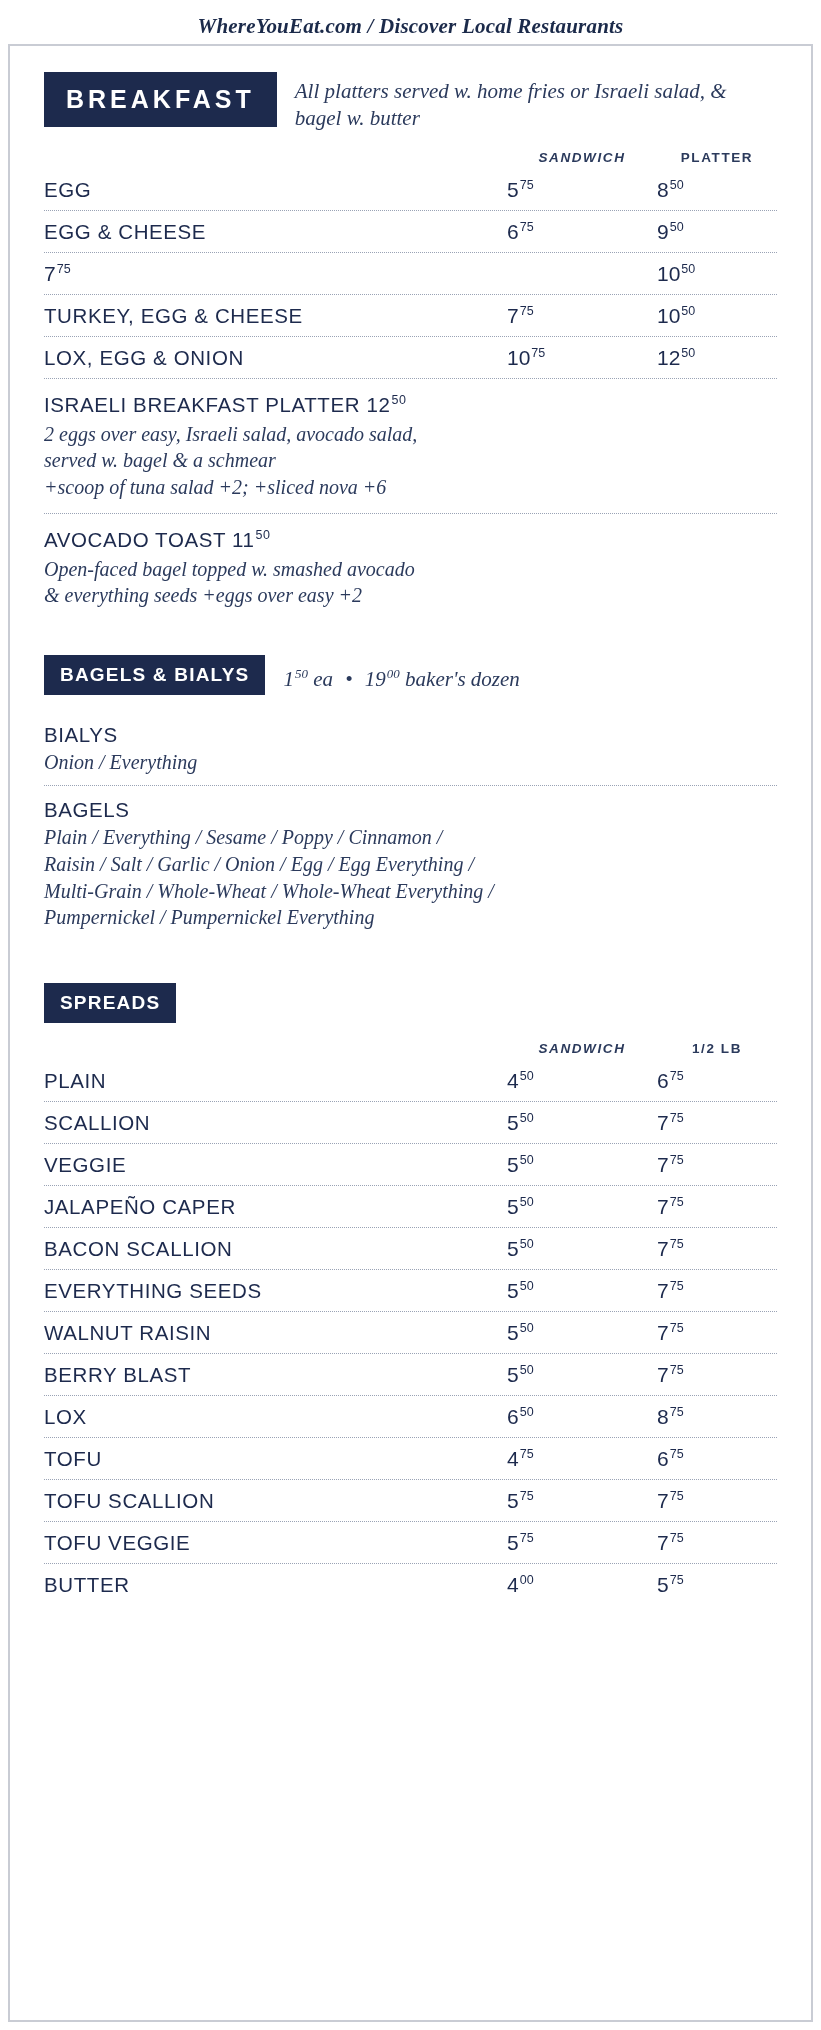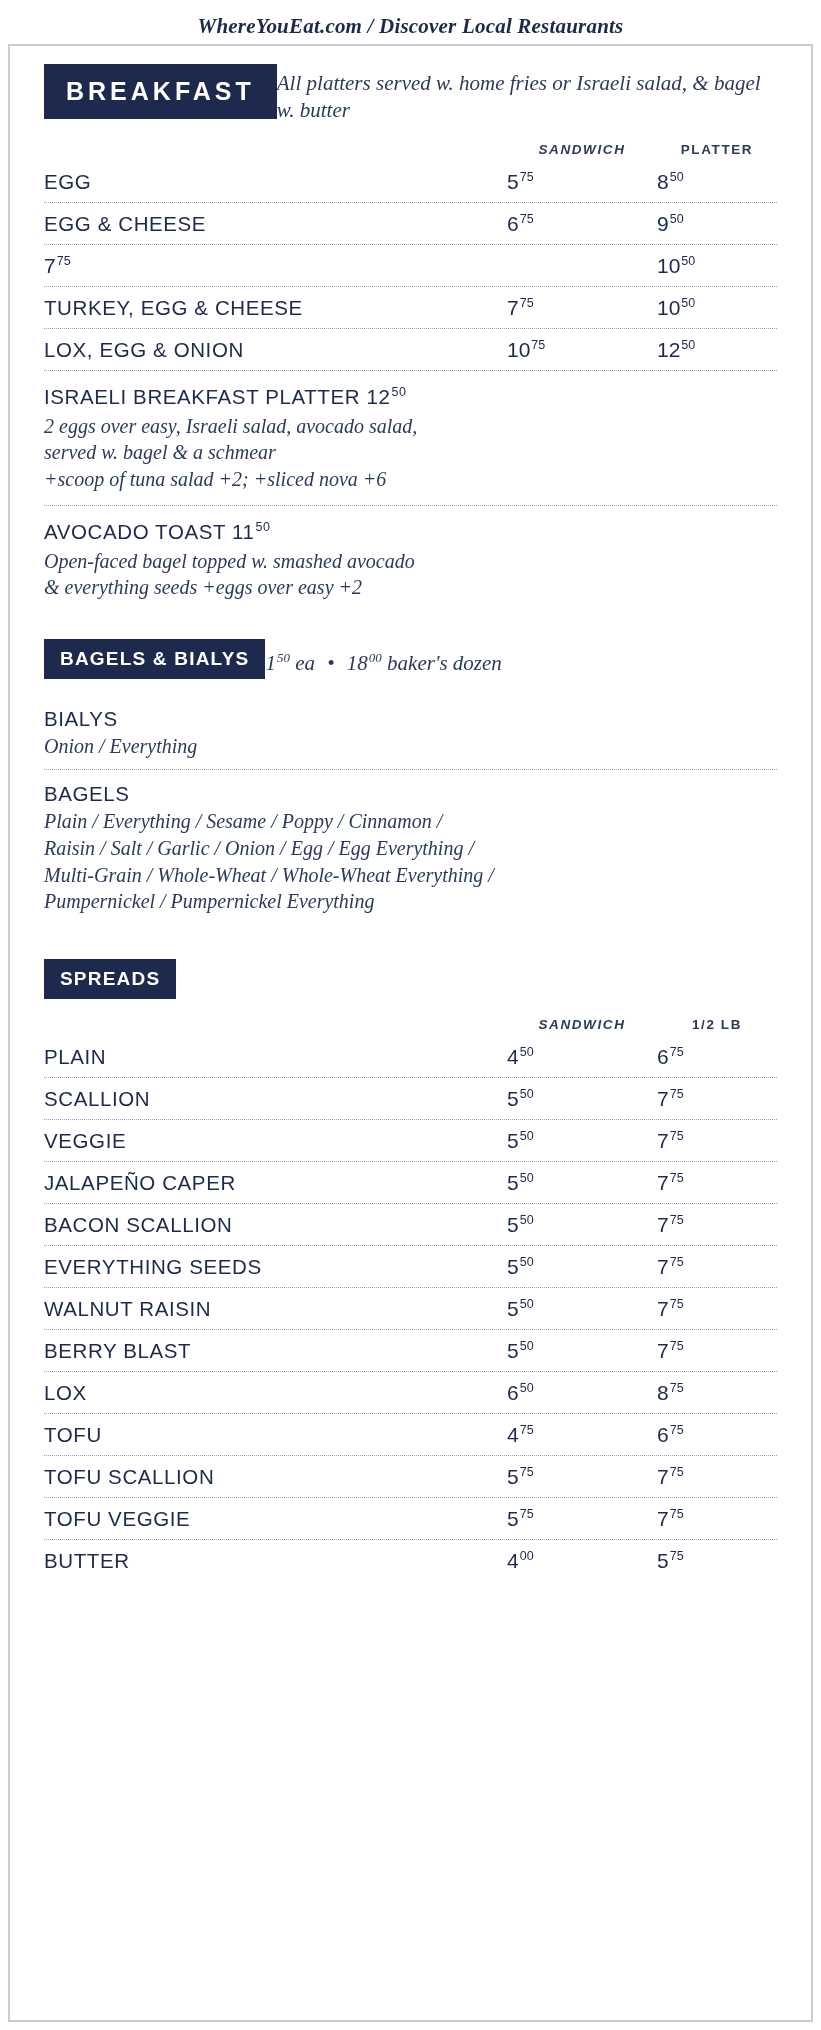--- a/index.html
+++ b/index.html
@@ -43,20 +43,22 @@
     position: absolute;
     left: 0; top: 0; right: 0; bottom: 0;
     padding: 18px 34px 0 34px;
     box-sizing: border-box;
   }
 
   
   .bar-row {
     display: flex;
     align-items: flex-start;
+    gap: 18px;
+    margin-top: 8px;
   }
   .bar {
     background: #1d2a4d;
     color: #ffffff;
     font-weight: bold;
     text-transform: uppercase;
     display: inline-block;
     box-sizing: border-box;
   }
   .bar.breakfast {
@@ -257,21 +259,21 @@
       </div>
 
       <div class="gap-md"></div>
 
       <div class="bar-row">
         <div class="bar bagels">Bagels &amp; Bialys</div>
         <div class="bar-note-inline">
           <span>1</span><span class="sup">50</span>
           <span>ea</span>
           <span class="dot-sep">•</span>
-          <span>18</span><span class="sup">00</span>
+          <span>19</span><span class="sup">00</span>
           <span>baker's dozen</span>
         </div>
       </div>
 
       <div class="gap-sm"></div>
 
       <div class="list-block">
         <div class="lt">BIALYS</div>
         <div class="lv">Onion / Everything</div>
       </div>

